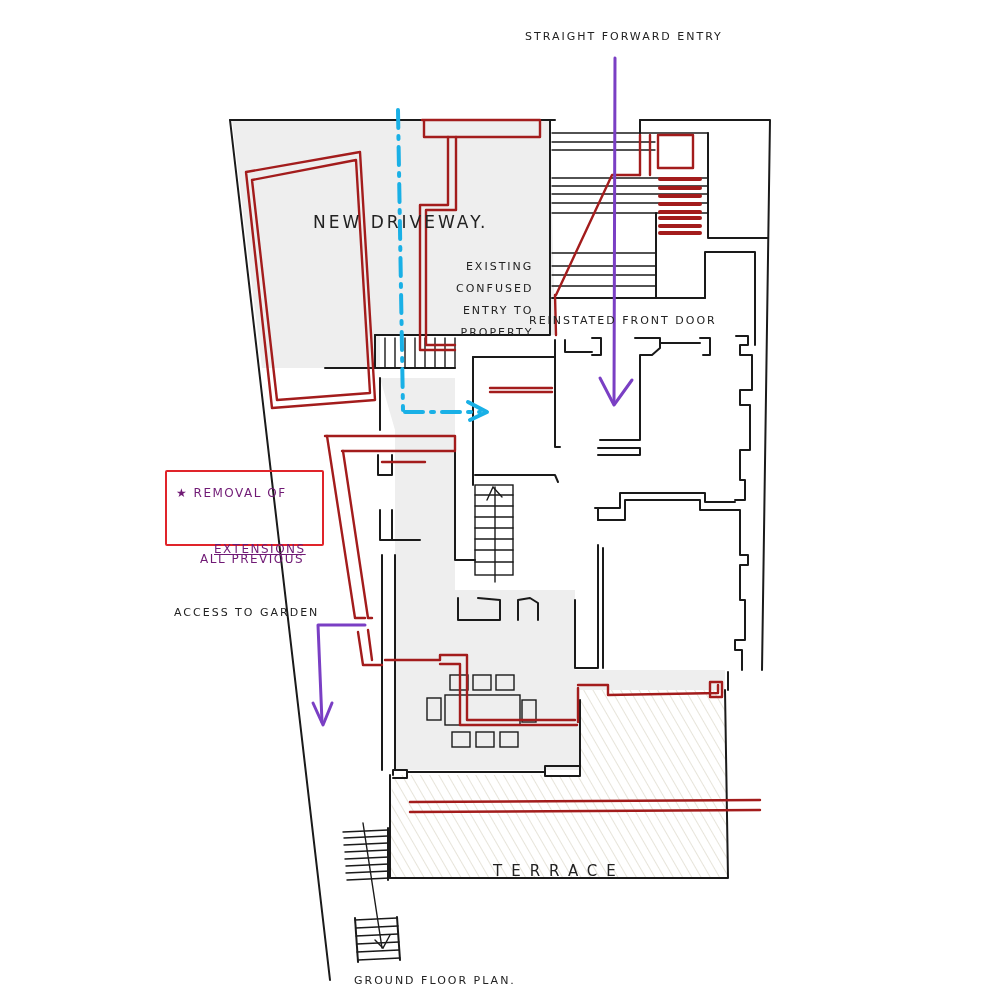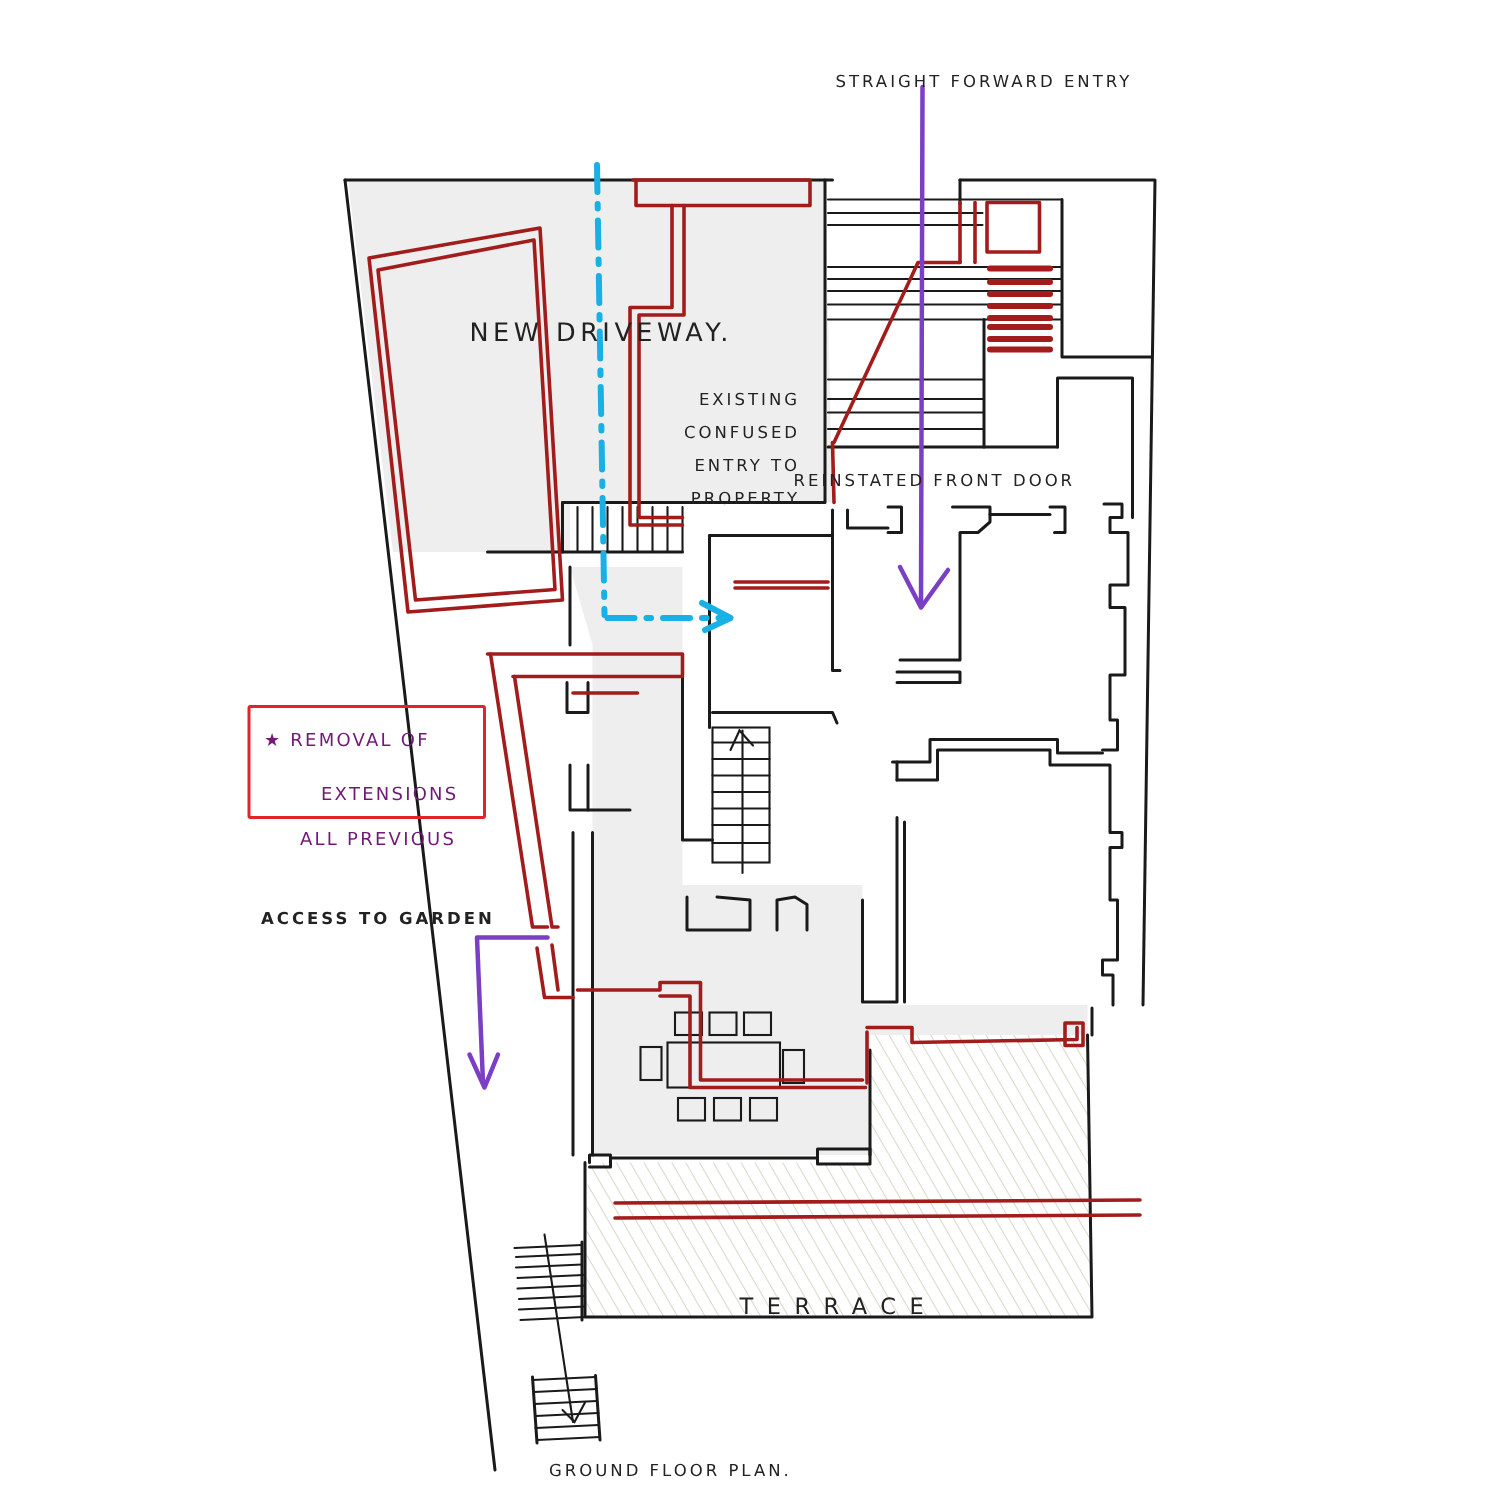--- a/index.html
+++ b/index.html
@@ -215,30 +215,30 @@
   <g>
     <line class="purple" x1="615" y1="58" x2="614" y2="402"></line>
     <polyline class="purple" points="600,378 614,405 632,380"></polyline>
   </g>
   <g>
     <polyline class="purple" points="365,625 318,625 322,722"></polyline>
     <polyline class="purple" points="313,703 323,725 332,703"></polyline>
   </g>
 </svg>
 
-<div class="lbl lbl-sm" style="left:525px; top:48px;margin-left:32px;">Straight Forward Entry</div>
+<div class="lbl lbl-sm" style="left:525px; top:30px;">Straight Forward Entry</div>
 <div class="lbl lbl-lg" style="left:313px; top:212px;">New Driveway.</div>
 <div class="lbl lbl-sm multi" style="left:456px; top:256px;text-align:right;">
   <div>Existing</div>
   <div>Confused</div>
   <div>Entry to</div>
   <div>Property</div>
 </div>
 <div class="lbl lbl-sm" style="left:529px; top:314px;">Reinstated Front Door</div>
 
 <div class="callout-box"></div>
 <div class="lbl lbl-red" style="left:176px; top:484px;">★ Removal of</div>
 <div class="lbl lbl-red" style="left:200px; top:502px;margin-top:48px;">All Previous</div>
-<div class="lbl lbl-red" style="left:214px; top:520px;">Extensions</div>
-
-<div class="lbl lbl-sm" style="left:174px; top:606px;font-weight:bold;">Access to Garden</div>
+<div class="lbl lbl-red" style="left:214px; top:540px;text-decoration:underline;">Extensions</div>
+
+<div class="lbl lbl-sm" style="left:174px; top:606px;">Access to Garden</div>
 <div class="lbl lbl-md" style="left:493px; top:834px; letter-spacing:9px;">Terrace</div>
-<div class="lbl lbl-sm" style="left:366px; top:974px;">Ground Floor Plan.</div>
+<div class="lbl lbl-sm" style="left:354px; top:974px;">Ground Floor Plan.</div>
 
 </body></html>

